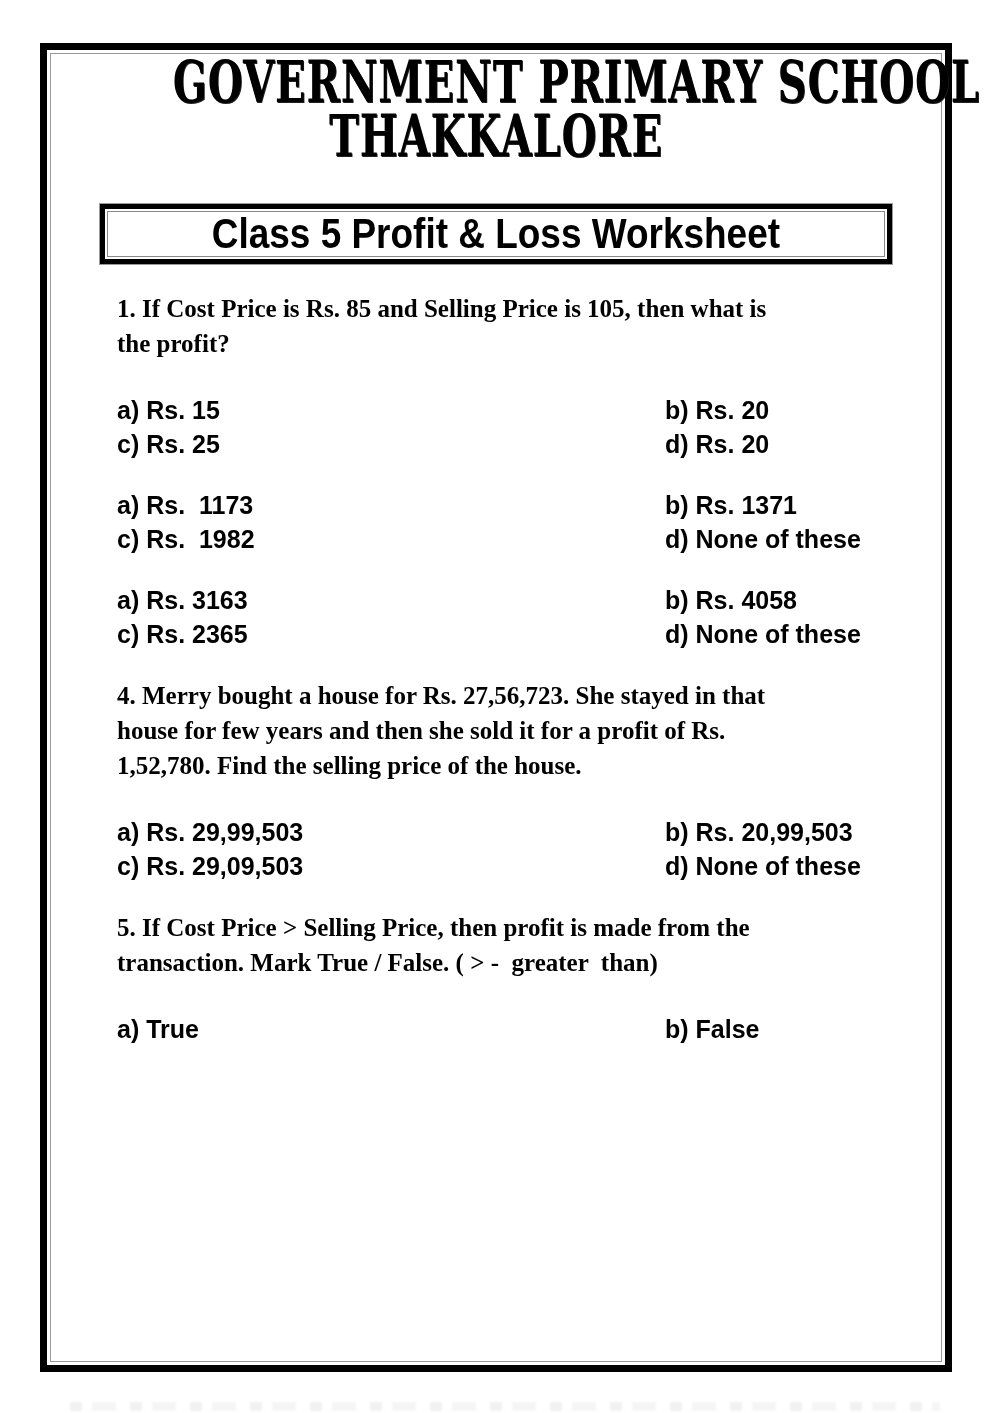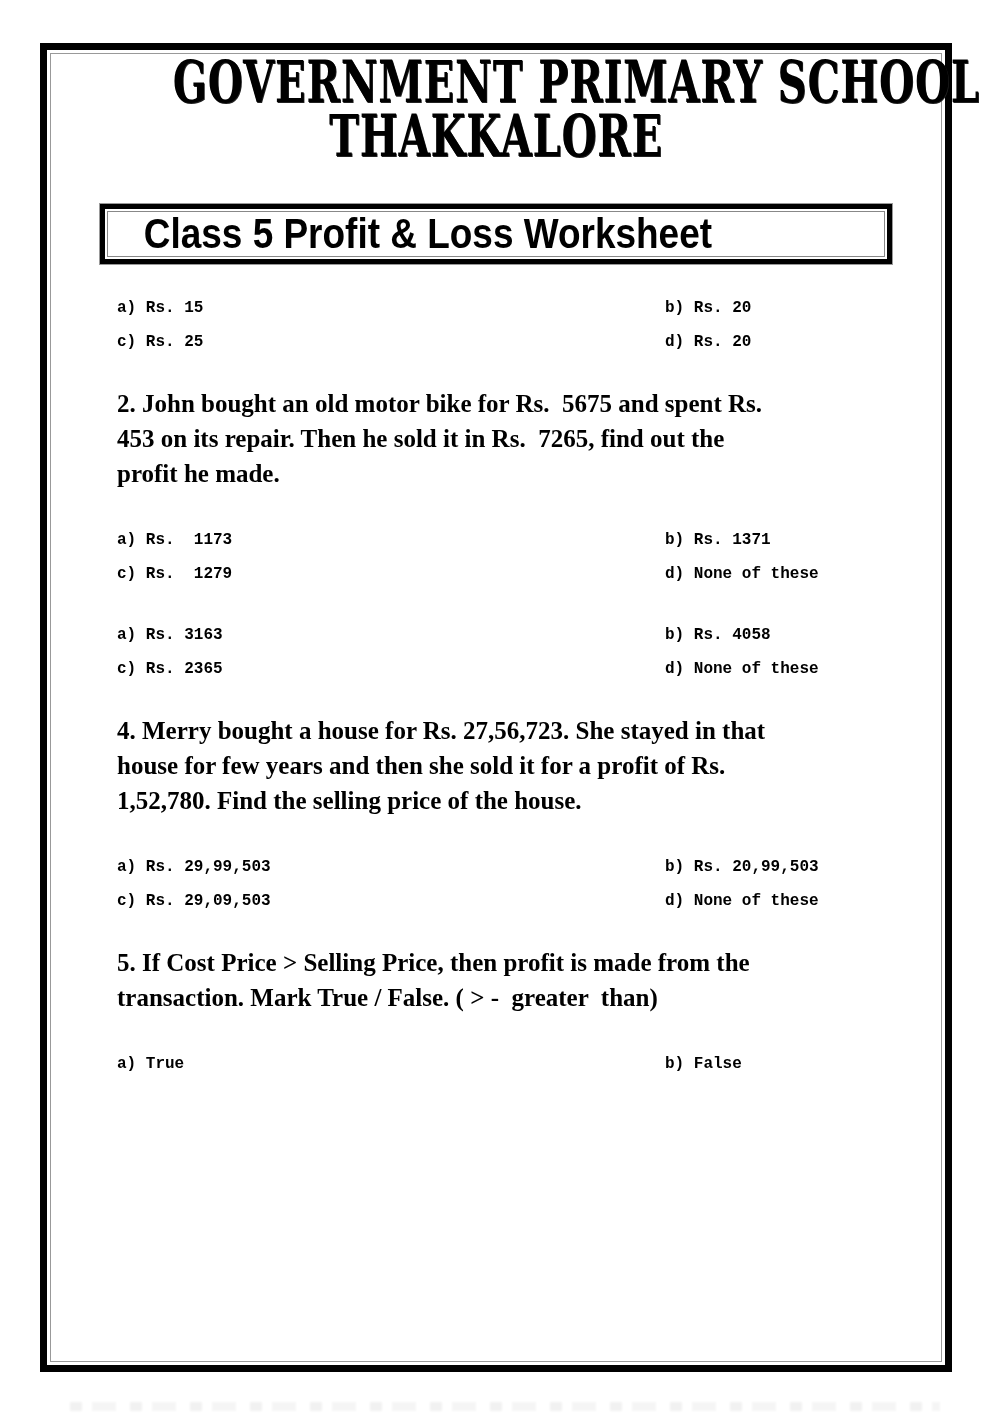--- a/index.html
+++ b/index.html
@@ -47,20 +47,21 @@
   }
   .title-box {
     box-sizing: border-box;
     width: 792px;
     height: 60px;
     margin: 44px auto 0 auto;
     border: 5px solid #000000;
     box-shadow: 0 0 0 1px #999999, inset 0 0 0 2px #ffffff, inset 0 0 0 3px #888888;
     display: flex;
     align-items: center;
+    justify-content: center;
     background: #ffffff;
   }
   .title-text {
     font-family: "Liberation Sans", sans-serif;
     font-weight: 700;
     font-size: 42px;
     transform: scaleX(0.88);
     white-space: nowrap;
   }
   .questions {
@@ -73,23 +74,23 @@
     line-height: 35px;
     white-space: pre;
     margin: 0 0 32px 0;
   }
   .opts {
     margin: 0 0 27px 0;
   }
   .opt-row {
     position: relative;
     height: 34px;
-    font-family: Liberation Mono, monospace;
-    font-weight: 700;
-    font-size: 16px;
+    font-family: Liberation Sans, sans-serif;
+    font-weight: 700;
+    font-size: 25px;
     line-height: 34px;
   }
   .opt-row span {
     white-space: pre;
     cursor: default;
   }
   .opt-right {
     position: absolute;
     left: 548px;
     top: 0;
@@ -123,43 +124,42 @@
       <div class="school-line">THAKKALORE</div>
     </div>
 
     <div class="title-box">
       <div class="title-text">Class 5 Profit &amp; Loss Worksheet</div>
     </div>
 
     <div class="questions">
 
       <div>
+        <div class="q-text">1. If Cost Price is Rs. 85 and Selling Price is 105, then what is
+the profit?</div>
         <div class="opts">
           <div class="opt-row">
             <span>a) Rs. 15</span>
             <span class="opt-right">b) Rs. 20</span>
           </div>
           <div class="opt-row">
             <span>c) Rs. 25</span>
             <span class="opt-right">d) Rs. 20</span>
           </div>
         </div>
       </div>
 
       <div>
-        <div class="q-text">2. John bought an old motor bike for Rs.  5675 and spent Rs.
-453 on its repair. Then he sold it in Rs.  7265, find out the
-profit he made.</div>
         <div class="opts">
           <div class="opt-row">
             <span>a) Rs.  1173</span>
             <span class="opt-right">b) Rs. 1371</span>
           </div>
           <div class="opt-row">
-            <span>c) Rs.  1279</span>
+            <span>c) Rs.  1982</span>
             <span class="opt-right">d) None of these</span>
           </div>
         </div>
       </div>
 
       <div>
         <div class="opts">
           <div class="opt-row">
             <span>a) Rs. 3163</span>
             <span class="opt-right">b) Rs. 4058</span>

